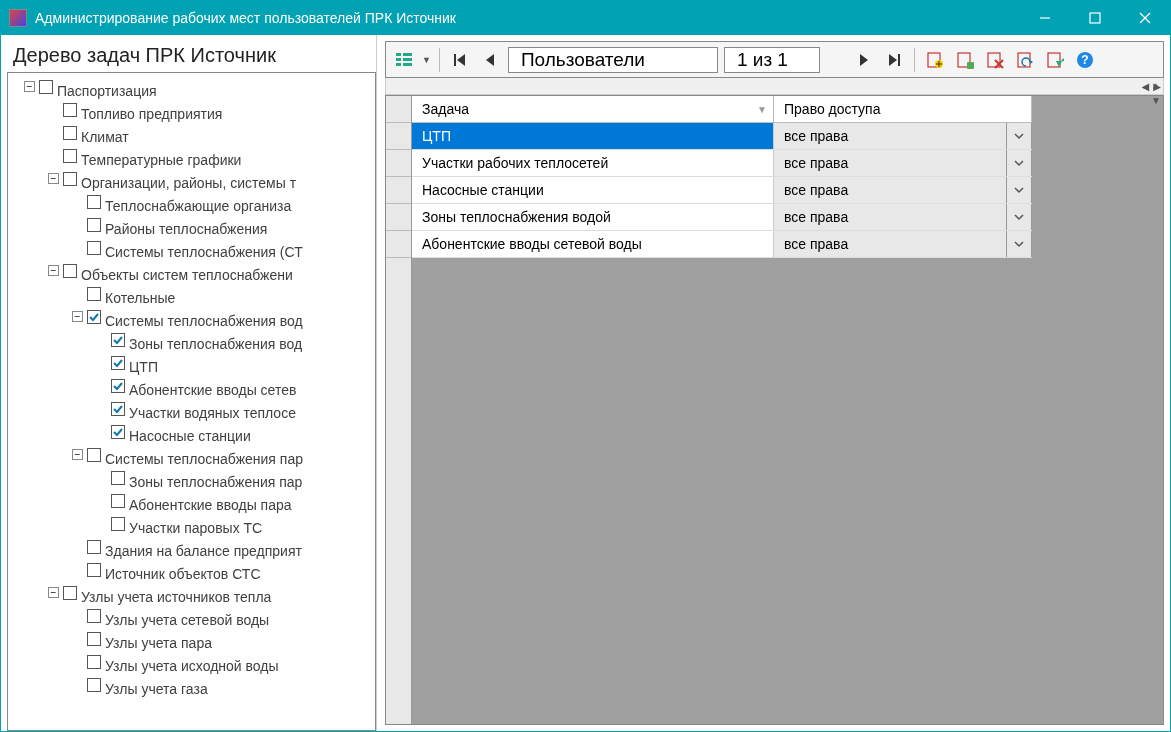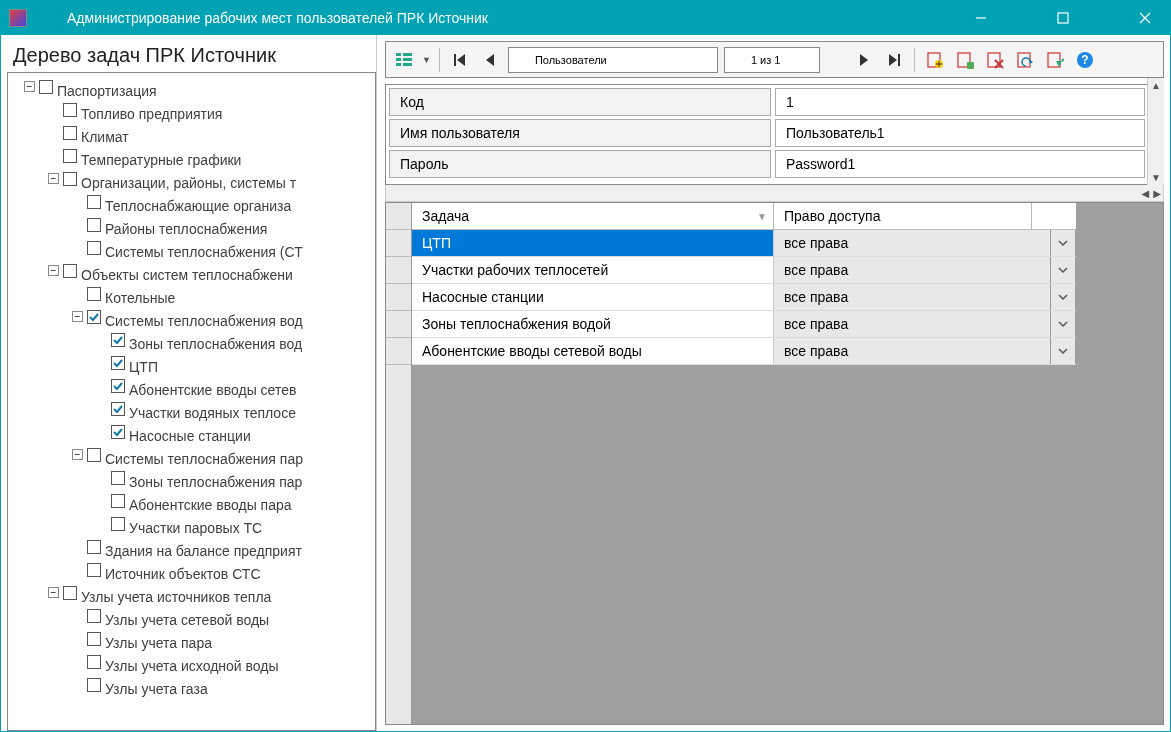--- a/index.html
+++ b/index.html
@@ -1,18 +1,18 @@
 <!DOCTYPE html>
 <html><head>
 <meta charset="utf-8">
 <style>
 * { box-sizing: border-box; margin: 0; padding: 0; }
 body { font-family: "Segoe UI", Tahoma, sans-serif; font-size: 14px; background: #fff; overflow: hidden; }
 .window { width: 1171px; height: 732px; border: 1px solid #00a2b4; display: flex; flex-direction: column; }
-.titlebar { background: #00a2b4; height: 34px; display: flex; align-items: center; color: #fff; gap: 32px; }
+.titlebar { background: #00a2b4; height: 34px; display: flex; align-items: center; color: #fff; }
 .titlebar .app-icon { width: 18px; height: 18px; margin: 0 8px; background: linear-gradient(135deg,#d44,#44d); border:1px solid #888; }
 .titlebar .title { flex: 1; font-size: 14px; }
 .titlebar .win-btn { width: 50px; height: 34px; display: flex; align-items: center; justify-content: center; color: #fff; }
 .titlebar .win-btn svg { stroke: #fff; }
 .content { flex: 1; display: flex; min-height: 0; }
 .left-pane { width: 376px; border-right: 1px solid #ccc; display: flex; flex-direction: column; padding: 6px 0 0 6px; min-height:0; }
 .left-header { font-size: 20px; padding: 3px 4px 5px 6px; color: #222; }
 .tree-wrap { flex: 1; border: 1px solid #888; background: #fff; position: relative; overflow: hidden; min-height:0;}
 .tree-scroll { position: absolute; inset:0; overflow-y: auto; }
 .tree { padding: 2px 0 2px 2px; }
@@ -21,21 +21,21 @@
 .toggle-spacer { width: 15px; }
 .cb { width: 14px; height: 14px; border: 1px solid #555; margin-right: 4px; display:flex; align-items:center; justify-content:center; background:#fff;}
 .cb.checked svg { display:block; }
 .cb svg { display:none; }
 .tree-label { color: #404040; margin-top: 8px; }
 .indent { display:inline-block; }
 .right-pane { flex: 1; display: flex; flex-direction: column; padding: 6px 6px 6px 8px; min-height:0;}
 .toolbar { height: 37px; border: 1px solid #888; background: #f5f5f5; display: flex; align-items: center; padding: 0 6px; gap: 6px; }
 .tb-btn { width: 24px; height: 24px; display:flex; align-items:center; justify-content:center; }
 .tb-sep { width:1px; height:24px; background:#bbb; margin:0 2px;}
-.tb-field { height: 26px; border:1px solid #888; background:#fff; padding: 2px 26px; display:flex; align-items:center; font-size:11px;}
+.tb-field { height: 26px; border:1px solid #888; background:#fff; padding: 2px 12px; display:flex; align-items:center; font-size:19px;}
 .tb-field.name { width: 210px; }
 .tb-field.pos { width: 96px; }
 .form-area { margin-top: 6px; border: 1px solid #888; padding: 3px 18px 3px 3px; position:relative; max-height:130px; }
 .form-row { display: flex; gap: 4px; margin-bottom: 3px; }
 .form-label { width: 382px; height: 28px; border:1px solid #aaa; background:#f2f2f2; padding: 3px 10px; display:flex; align-items:center; }
 .form-value { flex:1; height:28px; border:1px solid #aaa; background:#fff; padding:3px 10px; display:flex; align-items:center;}
 .form-scroll-v { position:absolute; right:0; top:0; bottom:0; width:17px; background:#f0f0f0; border-left:1px solid #ccc; display:flex; flex-direction:column; justify-content:space-between; align-items:center;}
 .form-scroll-h { height:17px; background:#f0f0f0; border:1px solid #ccc; border-top:none; display:flex; justify-content:flex-end; align-items:center;}
 .arrow { font-size:10px; color:#555; padding:2px;}
 .grid-area { flex:1; border:1px solid #888; background:#a0a0a0; padding:0; min-height:0; display:flex; }
@@ -44,21 +44,21 @@
 .gutter-cell { height:27px; border-bottom:1px solid #bbb; background:#e8e8e8;}
 .grid-table { }
 .grid-header { display:flex; background:#fff; height:27px; border-bottom:1px solid #bbb;}
 .gh-cell { border-right:1px solid #bbb; padding:3px 10px; display:flex; align-items:center; position:relative; background:#fff;}
 .gh-task { width: 362px; }
 .gh-right { width: 258px; }
 .gh-dd { position:absolute; right:6px; top:8px; font-size:10px; color:#999;}
 .grid-row { display:flex; height:27px; border-bottom:1px solid #ddd;}
 .gr-task { width:362px; border-right:1px solid #ccc; padding:3px 10px; display:flex; align-items:center; background:#fff;}
 .gr-task.selected { background:#0078d7; color:#fff; }
-.gr-right { width:277px; border-right:1px solid #999; padding:3px 10px; display:flex; align-items:center; background:#e8e8e8;}
+.gr-right { width:233px; border-right:1px solid #999; padding:3px 10px; display:flex; align-items:center; background:#e8e8e8;}
 .gr-dd { width:25px; background:#e8e8e8; border-right:1px solid #999; display:flex; align-items:center; justify-content:center;}
 .gr-dd svg { }
 .tree-scroll::-webkit-scrollbar { width:17px; }
 .tree-scroll::-webkit-scrollbar-track { background:#f0f0f0; }
 .tree-scroll::-webkit-scrollbar-thumb { background:#c0c0c0; border:1px solid #aaa;}
 .tree-scroll::-webkit-scrollbar-button { background:#f0f0f0; height:17px; border:1px solid #ccc;}
 </style>
 </head>
 <body>
 
@@ -358,34 +358,20 @@
           </div>
         <div class="tb-btn">
             <svg width="18" height="18">
               <circle cx="9" cy="9" r="8" fill="#1e88e5"></circle>
               <text x="9" y="13" text-anchor="middle" fill="#fff" font-size="12" font-weight="bold">?</text>
             </svg>
           </div>
       </div>
 
       <div style="position:relative">
-        <div class="form-area" id="form-area">
-            <div class="form-row">
-              <div class="form-label">Код</div>
-              <div class="form-value">1</div>
-            </div>
-            <div class="form-row">
-              <div class="form-label">Имя пользователя</div>
-              <div class="form-value">Пользователь1</div>
-            </div>
-            <div class="form-row">
-              <div class="form-label">Пароль</div>
-              <div class="form-value">Password1</div>
-            </div>
-          </div>
         <div class="form-scroll-v" style="top:0;bottom:17px;">
             <span class="arrow">▲</span>
             <span class="arrow">▼</span>
           </div>
         <div class="form-scroll-h">
             <span class="arrow">◀</span>
             <span class="arrow">▶</span>
           </div>
       </div>
 

